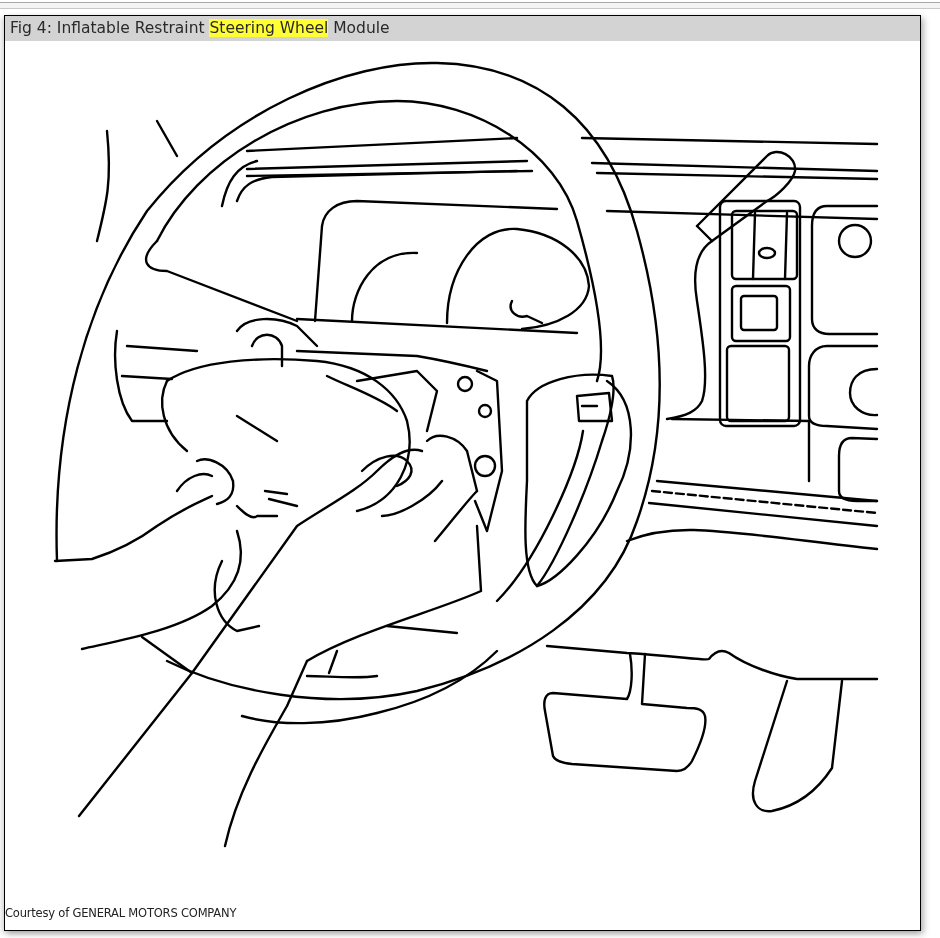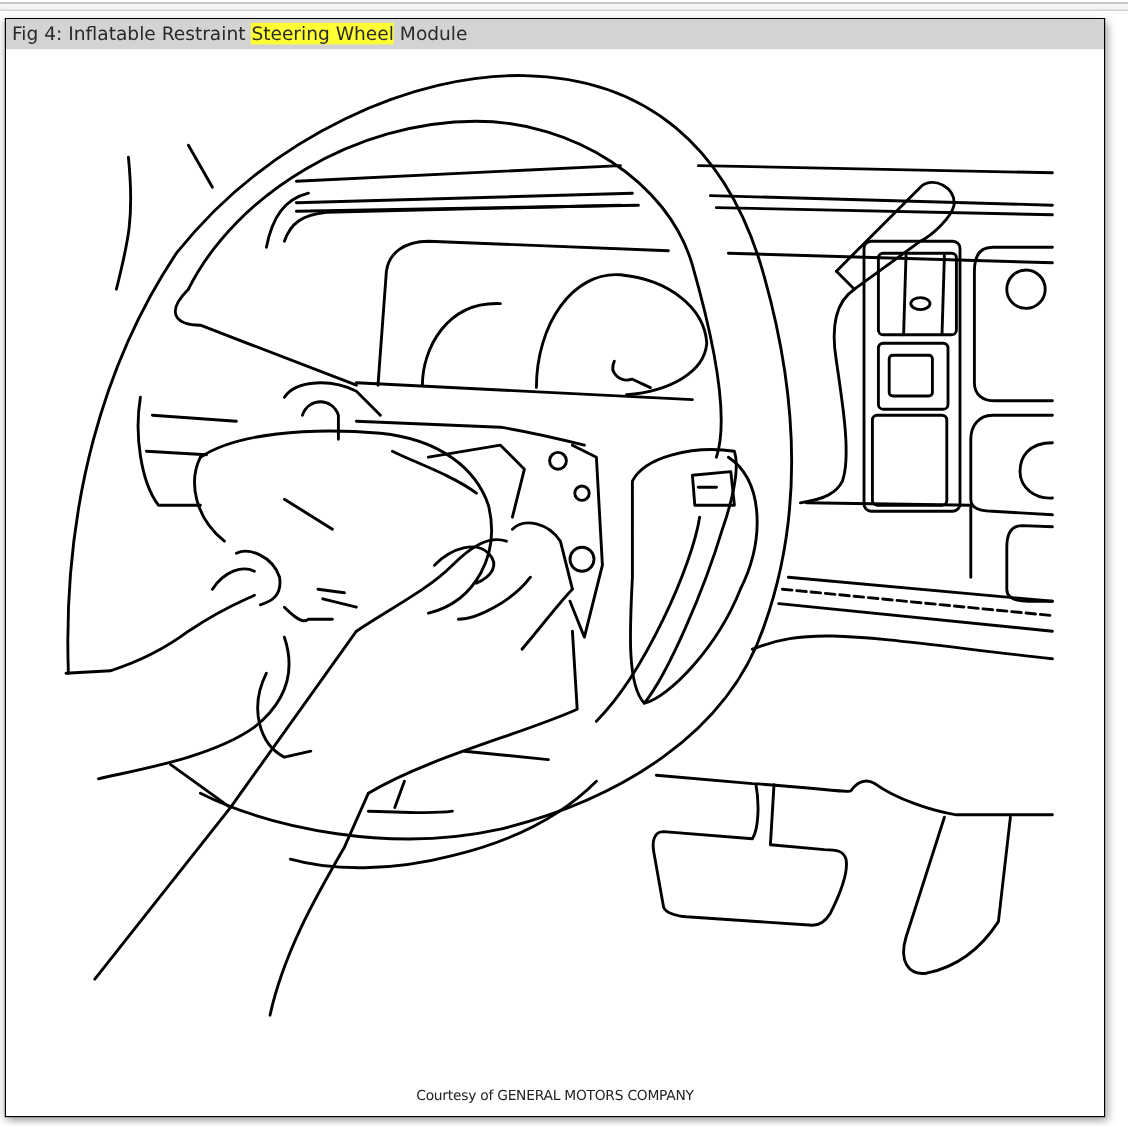--- a/index.html
+++ b/index.html
@@ -23,21 +23,21 @@
       position: absolute; left: 0; top: 0; right: 0; height: 25px;
       background: #d3d3d3;
       font-size: 15.5px; line-height: 25px; color: #2a2a2a;
       padding-left: 5px; white-space: nowrap;
     }
     .hl { background: #ffff33; }
     .illustration {
       position: absolute; left: 0; top: 25px;
     }
     .credit {
-      position: absolute; left: 0; right: 0; top: 890px; text-align: center;
+      position: absolute; left: 0; right: 0; top: 890px; text-align: left;
       font-size: 11.5px; color: #222; letter-spacing: -0.2px;
     }
   </style>
 </head>
 <body>
 
 <div class="top-rule"></div>
 
 <div class="figure-panel">
   <div class="title-bar">

